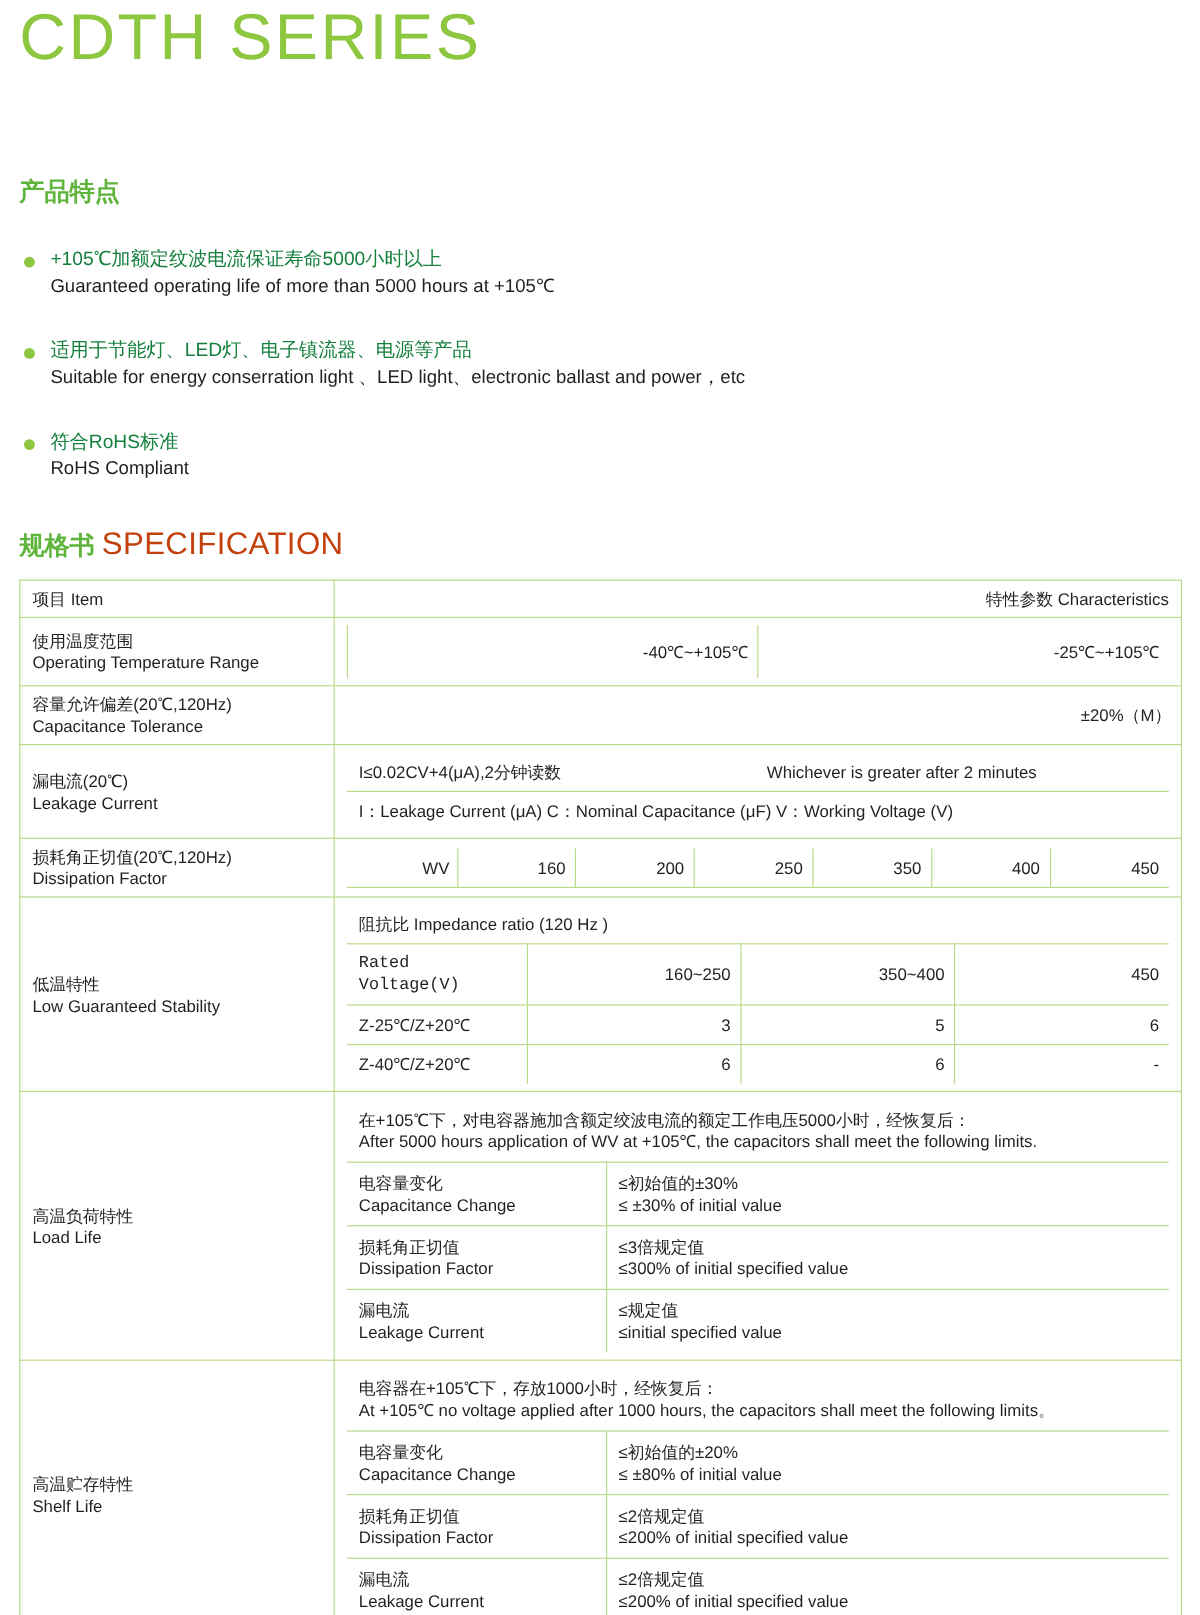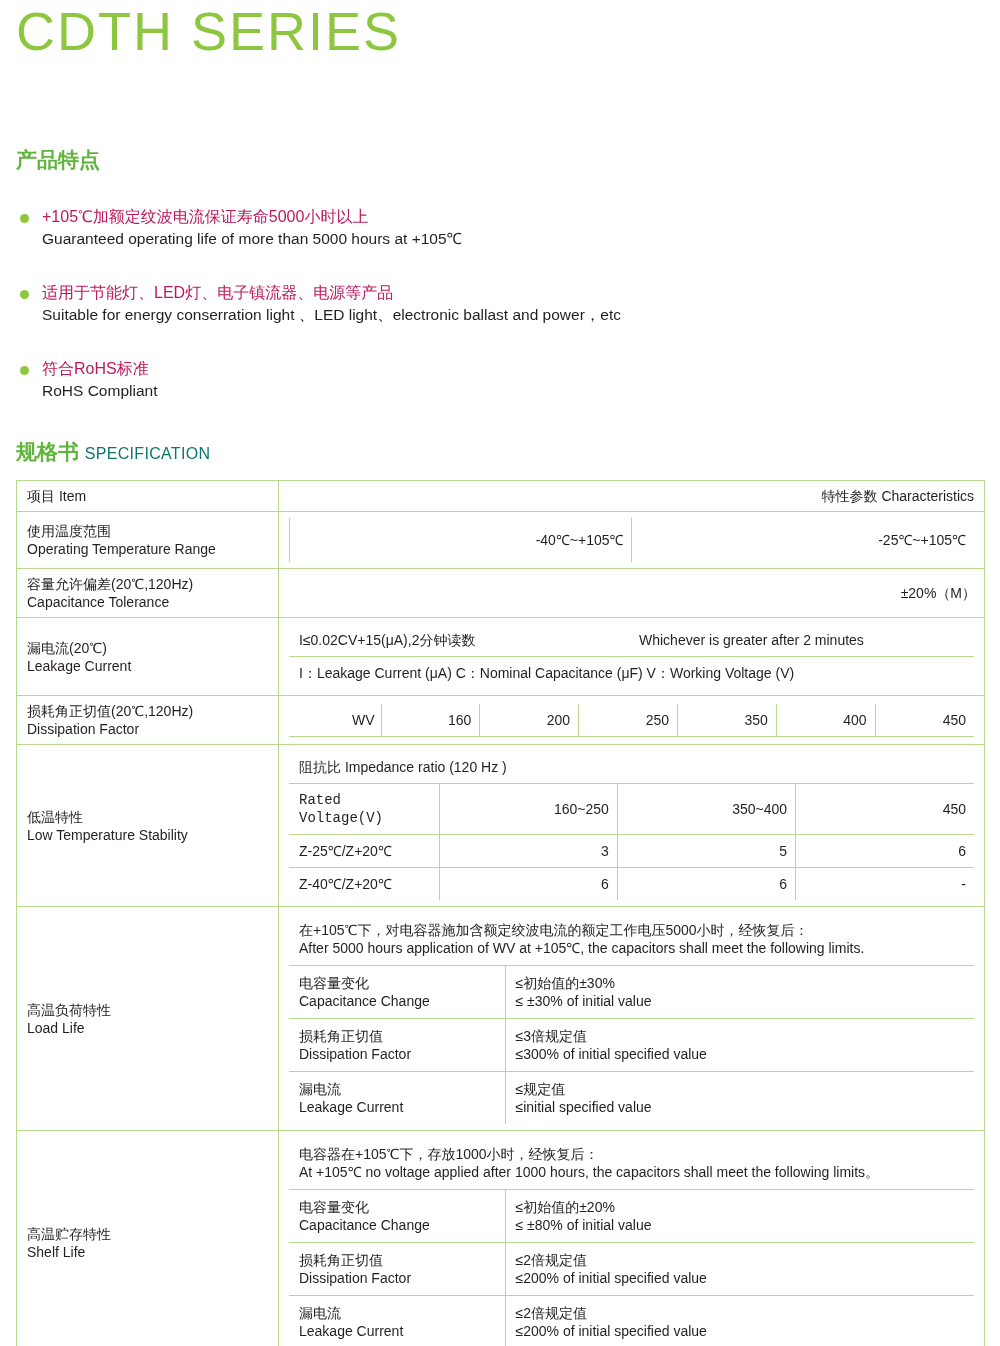--- a/index.html
+++ b/index.html
@@ -37,23 +37,23 @@
 
   
   .sec-head {
     color: #5fb53c;
     font-size: 21px;
     font-weight: bold;
     margin: 0;
     padding: 0;
   }
   .sec-head .en {
-    color: #0f766e;
+    color: #c2410c;
     font-weight: normal;
-    font-size: 16px;
+    font-size: 26px;
     letter-spacing: .3px;
   }
   .features-head {
     margin-top: 88px;
   }
   .spec-head {
     margin-top: 36px;
   }
 
   
@@ -74,21 +74,21 @@
     width: 9px;
     height: 9px;
     border-radius: 50%;
     background: #8dc63f;
     display: block;
   }
   .f-cn {
     font-size: 16px;
     line-height: 22px;
     display: block;
-    color: #be185d;
+    color: #15803d;
     margin-top: 32px;
   }
   .f-en {
     font-size: 15.5px;
     line-height: 22px;
     display: block;
     color: #231f20;
   }
 
   
@@ -209,21 +209,21 @@
     <tr>
       <td>
         <span class="cn">漏电流(20℃)</span>
         <span class="en">Leakage Current</span>
       </td>
       <td class="nopad">
         <table class="inner">
           <tbody>
                 <tr>
             <td style="border-top:none;border-left:none;border-right:none;padding:7px 10px;">
-              <span style="display:inline-block;width:340px;">I≤0.02CV+15(μA),2分钟读数</span><span>Whichever is greater after 2 minutes</span>
+              <span style="display:inline-block;width:340px;">I≤0.02CV+4(μA),2分钟读数</span><span>Whichever is greater after 2 minutes</span>
             </td>
           </tr>
           <tr>
             <td style="border-bottom:none;border-left:none;border-right:none;padding:7px 10px;">I：Leakage Current (μA)        C：Nominal Capacitance (μF)        V：Working Voltage (V)</td>
           </tr>
         </tbody>
             </table>
       </td>
     </tr>
 
@@ -254,21 +254,21 @@
             <td class="c-center" style="border-top:none;border-right:none;">450</td>
           </tr>
         </tbody>
             </table>
       </td>
     </tr>
 
     <tr>
       <td>
         <span class="cn">低温特性</span>
-        <span class="en">Low Temperature Stability</span>
+        <span class="en">Low Guaranteed Stability</span>
       </td>
       <td class="nopad">
         <table class="inner">
           <colgroup>
             <col style="width:150px">
                 <col>
                 <col>
                 <col>
           </colgroup>
           <tbody>

